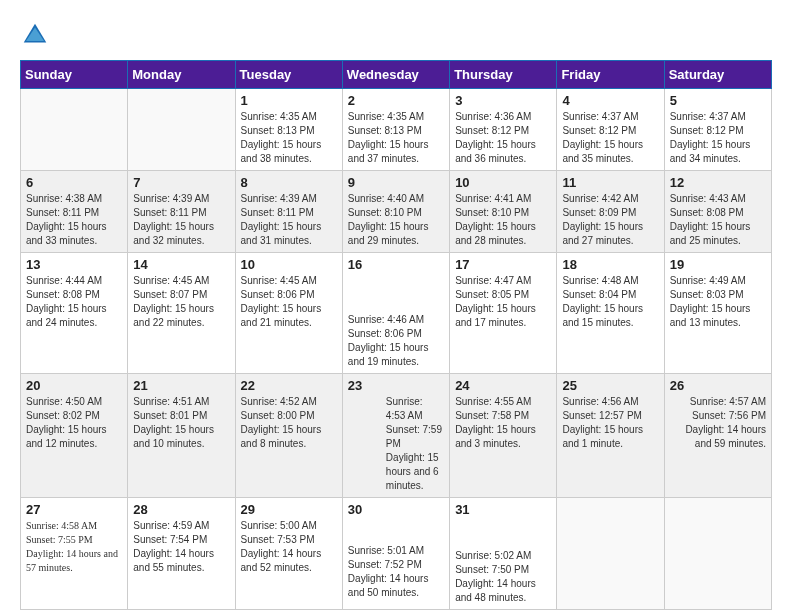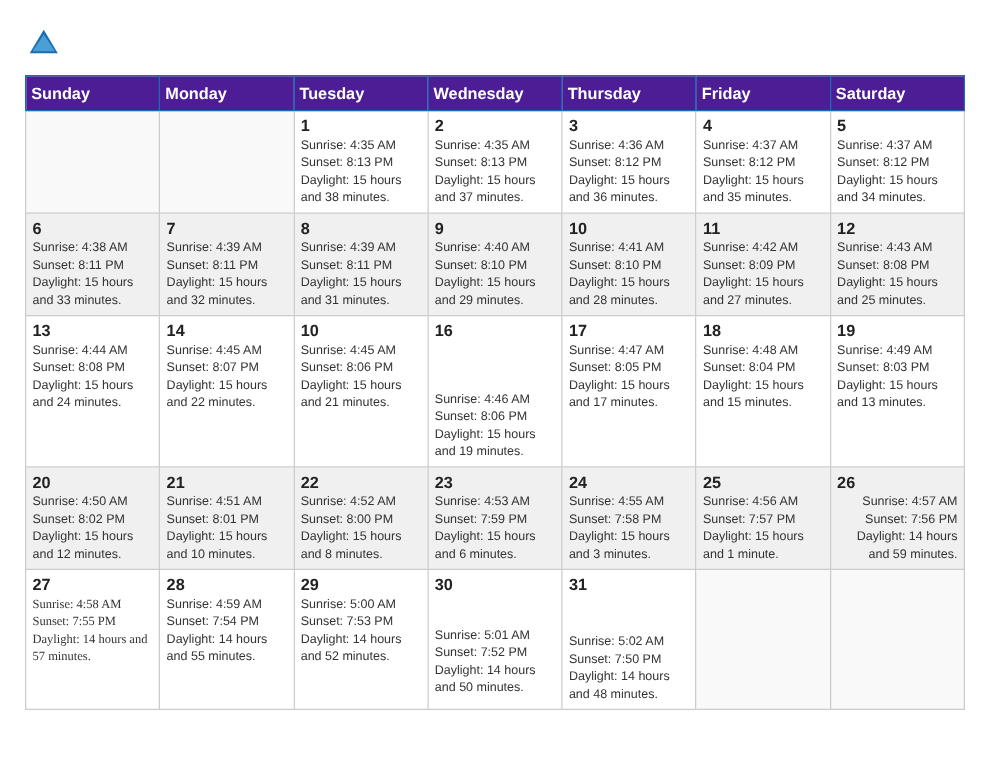--- a/index.html
+++ b/index.html
@@ -260,34 +260,34 @@
 Daylight: 15 hours and 10 minutes.</div>
         </td>
         <td>
           <span class="day-number">22</span>
           <div class="day-info" style="white-space: pre-line;">Sunrise: 4:52 AM
 Sunset: 8:00 PM
 Daylight: 15 hours and 8 minutes.</div>
         </td>
         <td>
           <span class="day-number">23</span>
-          <div class="day-info" style="white-space: pre-line;">Sunrise: 4:53 AM
+          <div class="day-info" style="white-space: pre-line; margin-left: 38px;">Sunrise: 4:53 AM
 Sunset: 7:59 PM
 Daylight: 15 hours and 6 minutes.</div>
         </td>
         <td>
           <span class="day-number">24</span>
           <div class="day-info" style="white-space: pre-line;">Sunrise: 4:55 AM
 Sunset: 7:58 PM
 Daylight: 15 hours and 3 minutes.</div>
         </td>
         <td>
           <span class="day-number">25</span>
           <div class="day-info" style="white-space: pre-line;">Sunrise: 4:56 AM
-Sunset: 7:57 PM
+Sunset: 12:57 PM
 Daylight: 15 hours and 1 minute.</div>
         </td>
         <td>
           <span class="day-number">26</span>
           <div class="day-info" style="white-space: pre-line; text-align: right;">Sunrise: 4:57 AM
 Sunset: 7:56 PM
 Daylight: 14 hours and 59 minutes.</div>
         </td>
       </tr>
       <tr>

